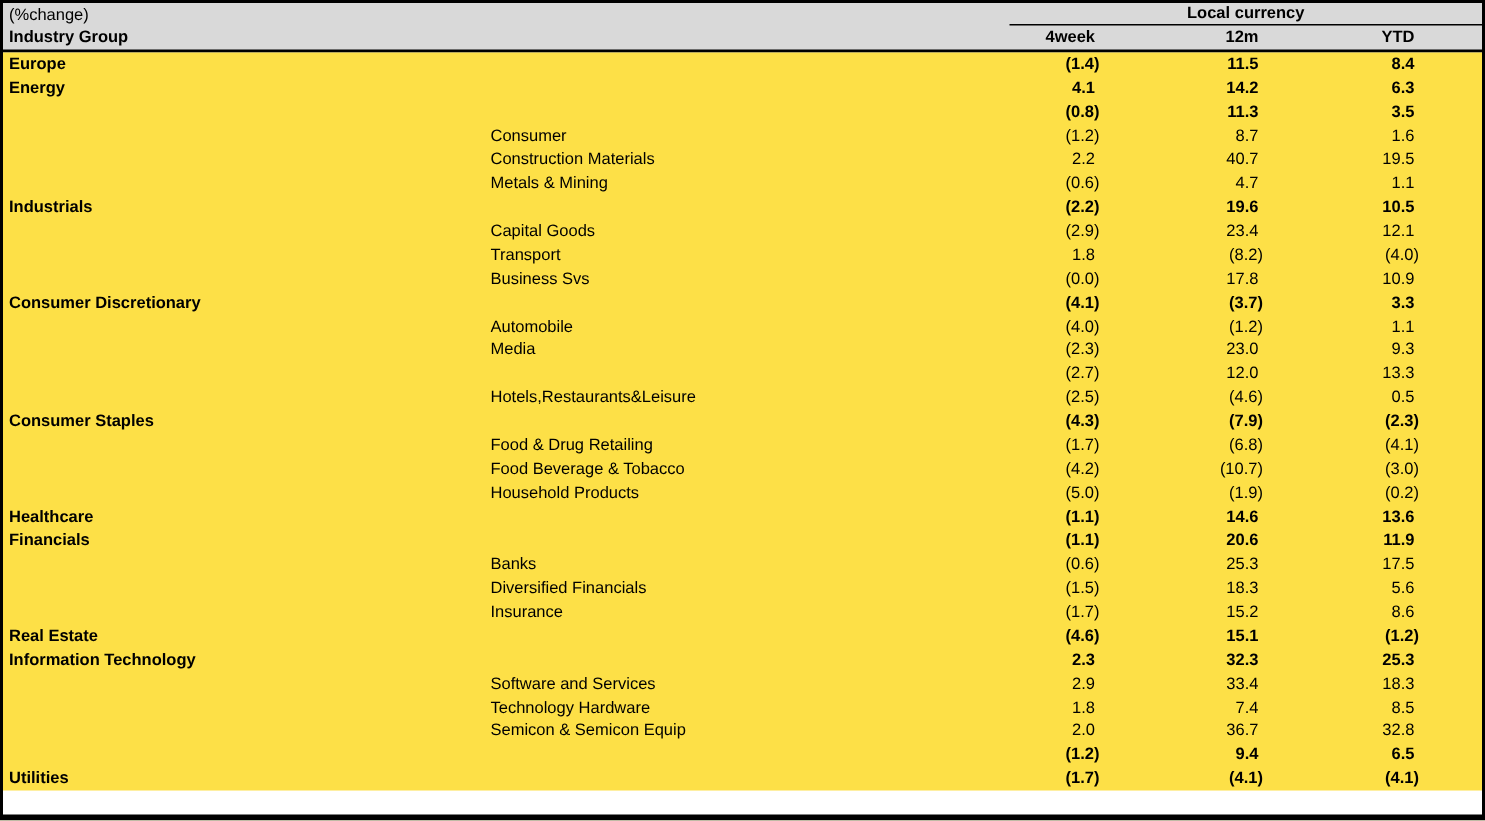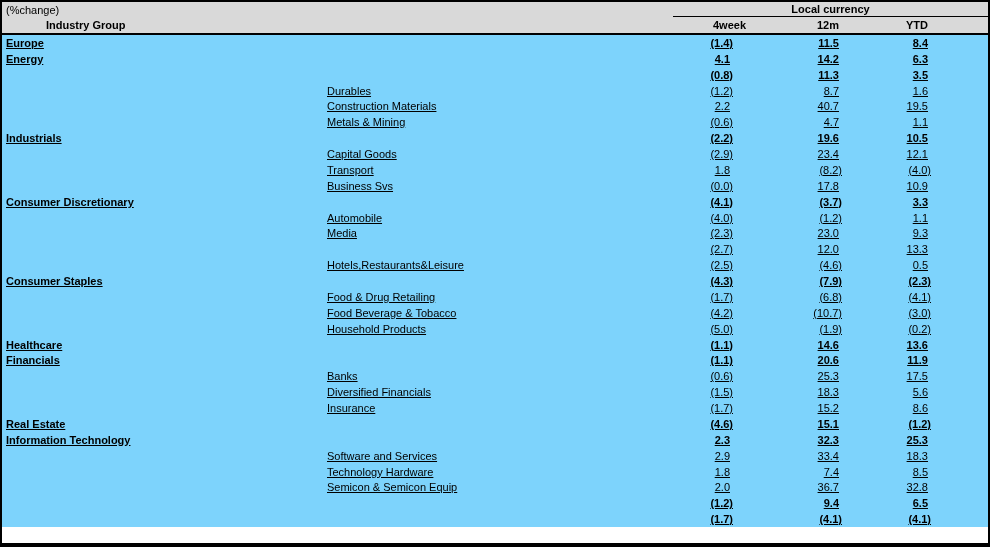--- a/index.html
+++ b/index.html
@@ -28,32 +28,32 @@
   }
   .hrow-a { height: 15px; align-items: center; }
   .hrow-b { height: 16px; align-items: center; }
   .c1 { grid-column: 1; padding-left: 4px; }
   .c2 { grid-column: 2; }
   .c3 { grid-column: 3; }
   .c4 { grid-column: 4; }
   .c5 { grid-column: 5; }
   .num { text-align: right; white-space: nowrap; }
   .c3.num, .c4.num { padding-right: 6px; }
-  .c5.num { padding-right: 57px; }
-  .bold { font-weight: bold; margin-left: 40px; }
+  .c5.num { padding-right: 42px; }
+  .bold { font-weight: bold; }
   .currency-cell {
     grid-column: 3 / 6;
     align-self: stretch;
     display: flex;
     align-items: center;
     justify-content: center;
     font-weight: bold;
     border-bottom: 1.5px solid #000;
   }
-  .body-rows { background: #7dd3fc; text-decoration: underline; }
+  .body-rows { background: #fde047; }
   .row { height: 15.875px; align-items: center; }
   .row.group { font-weight: bold; }
   .cell { white-space: nowrap; overflow: hidden; }
   .spacer { display: inline-block; width: 3px; }
 </style>
 </head>
 <body>
 
 <div class="sheet">
   <div class="header">
@@ -80,21 +80,21 @@
         <div class="cell num c3"><span>4.1</span><span class="spacer"></span></div>
         <div class="cell num c4"><span>14.2</span><span class="spacer"></span></div>
         <div class="cell num c5"><span>6.3</span><span class="spacer"></span></div>
       </div>
       <div class="row group">
         <div class="cell num c3"><span>(0.8)</span></div>
         <div class="cell num c4"><span>11.3</span><span class="spacer"></span></div>
         <div class="cell num c5"><span>3.5</span><span class="spacer"></span></div>
       </div>
       <div class="row">
-        <div class="cell c2">Durables</div>
+        <div class="cell c2">Consumer</div>
         <div class="cell num c3"><span>(1.2)</span></div>
         <div class="cell num c4"><span>8.7</span><span class="spacer"></span></div>
         <div class="cell num c5"><span>1.6</span><span class="spacer"></span></div>
       </div>
       <div class="row">
         <div class="cell c2">Construction Materials</div>
         <div class="cell num c3"><span>2.2</span><span class="spacer"></span></div>
         <div class="cell num c4"><span>40.7</span><span class="spacer"></span></div>
         <div class="cell num c5"><span>19.5</span><span class="spacer"></span></div>
       </div>
@@ -240,18 +240,19 @@
         <div class="cell num c3"><span>2.0</span><span class="spacer"></span></div>
         <div class="cell num c4"><span>36.7</span><span class="spacer"></span></div>
         <div class="cell num c5"><span>32.8</span><span class="spacer"></span></div>
       </div>
       <div class="row group">
         <div class="cell num c3"><span>(1.2)</span></div>
         <div class="cell num c4"><span>9.4</span><span class="spacer"></span></div>
         <div class="cell num c5"><span>6.5</span><span class="spacer"></span></div>
       </div>
       <div class="row group">
+        <div class="cell c1">Utilities</div>
         <div class="cell num c3"><span>(1.7)</span></div>
         <div class="cell num c4"><span>(4.1)</span></div>
         <div class="cell num c5"><span>(4.1)</span></div>
       </div>
     </div>
 </div>
 
 </body></html>

